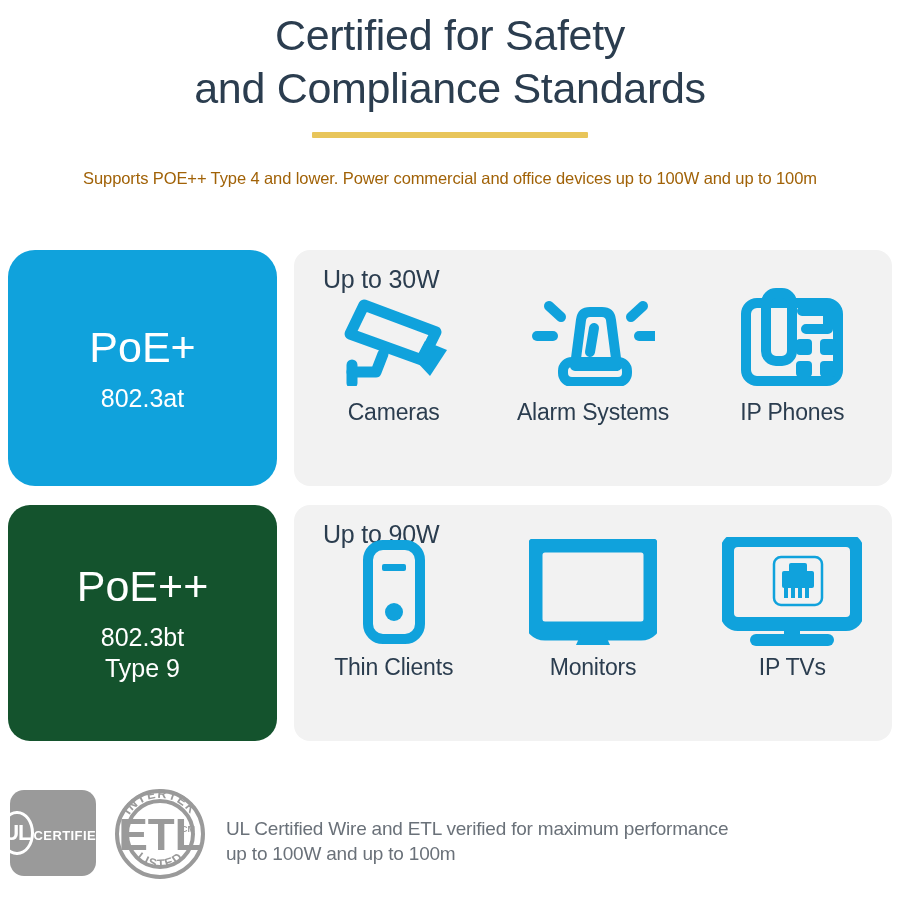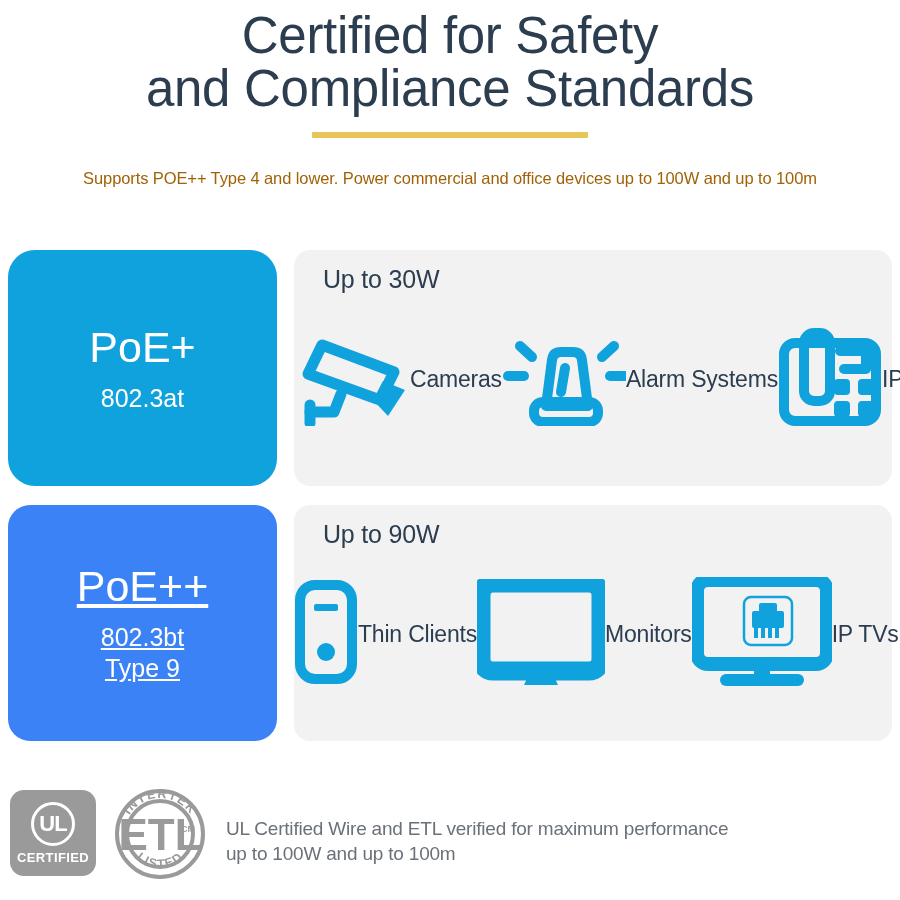--- a/index.html
+++ b/index.html
@@ -17,21 +17,21 @@
   }
 
   
   .header {
     position: absolute;
     top: 0; left: 0;
     width: 900px;
     text-align: center;
   }
   .title {
-    font-size: 51px;
+    font-size: 43px;
     line-height: 53px;
     font-weight: 400;
     color: #2b3d4f;
     letter-spacing: -0.3px;
     padding-top: 9px;
   }
   .title-line { display: block; }
   .accent-rule {
     width: 276px;
     height: 6px;
@@ -62,21 +62,21 @@
     width: 269px;
     border-radius: 22px;
     display: flex;
     flex-direction: column;
     align-items: center;
     justify-content: center;
     color: #ffffff;
     flex: none;
   }
   .tier-card.blue { background: #10a2dc; border-radius: 27px; }
-  .tier-card.navy { background: #3b82f6; text-decoration: underline; }
+  .tier-card.navy { background: #14532d; }
   .tier-name {
     font-size: 43px;
     line-height: 48px;
     font-weight: 400;
     letter-spacing: 0px;
   }
   .tier-std {
     font-size: 25px;
     line-height: 31px;
     font-weight: 400;
@@ -104,21 +104,21 @@
     top: 45px;
     left: 0;
     right: 0;
     bottom: 0;
     display: flex;
     align-items: flex-end;
   }
   .device {
     flex: 1;
     display: flex;
-    flex-direction: row;
+    flex-direction: column;
     align-items: center;
     justify-content: flex-start;
     height: 100%;
     padding-bottom: 14px;
   }
   .device-icon {
     height: 112px;
     display: flex;
     align-items: center;
     justify-content: center;
@@ -139,21 +139,20 @@
     width: 880px;
     display: flex;
     align-items: flex-start;
   }
   .ul-badge {
     width: 86px;
     height: 86px;
     background: #9a9a9a;
     border-radius: 14px;
     display: flex;
-    flex-direction: column;
     align-items: center;
     justify-content: center;
     flex: none;
   }
   .ul-circle {
     width: 44px;
     height: 44px;
     border: 3px solid #ffffff;
     border-radius: 50%;
     display: flex;

